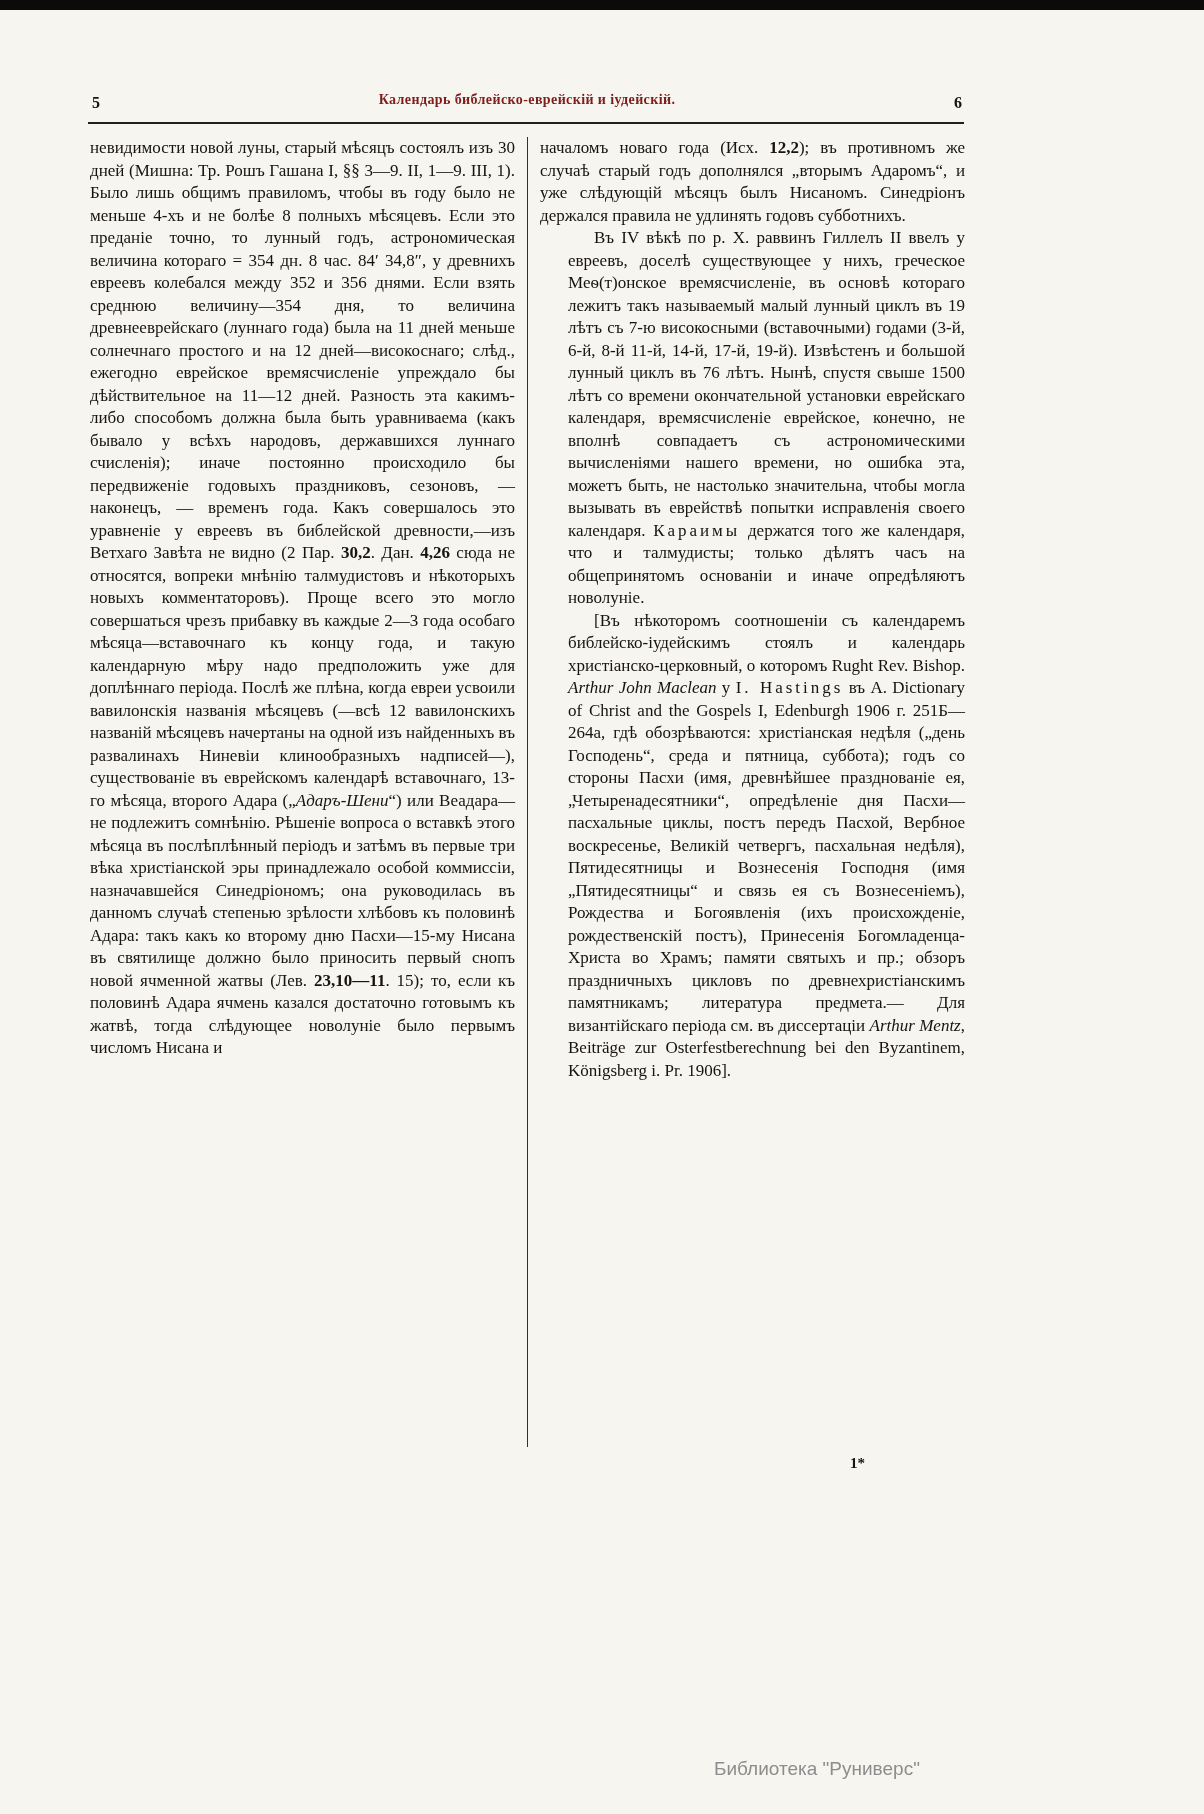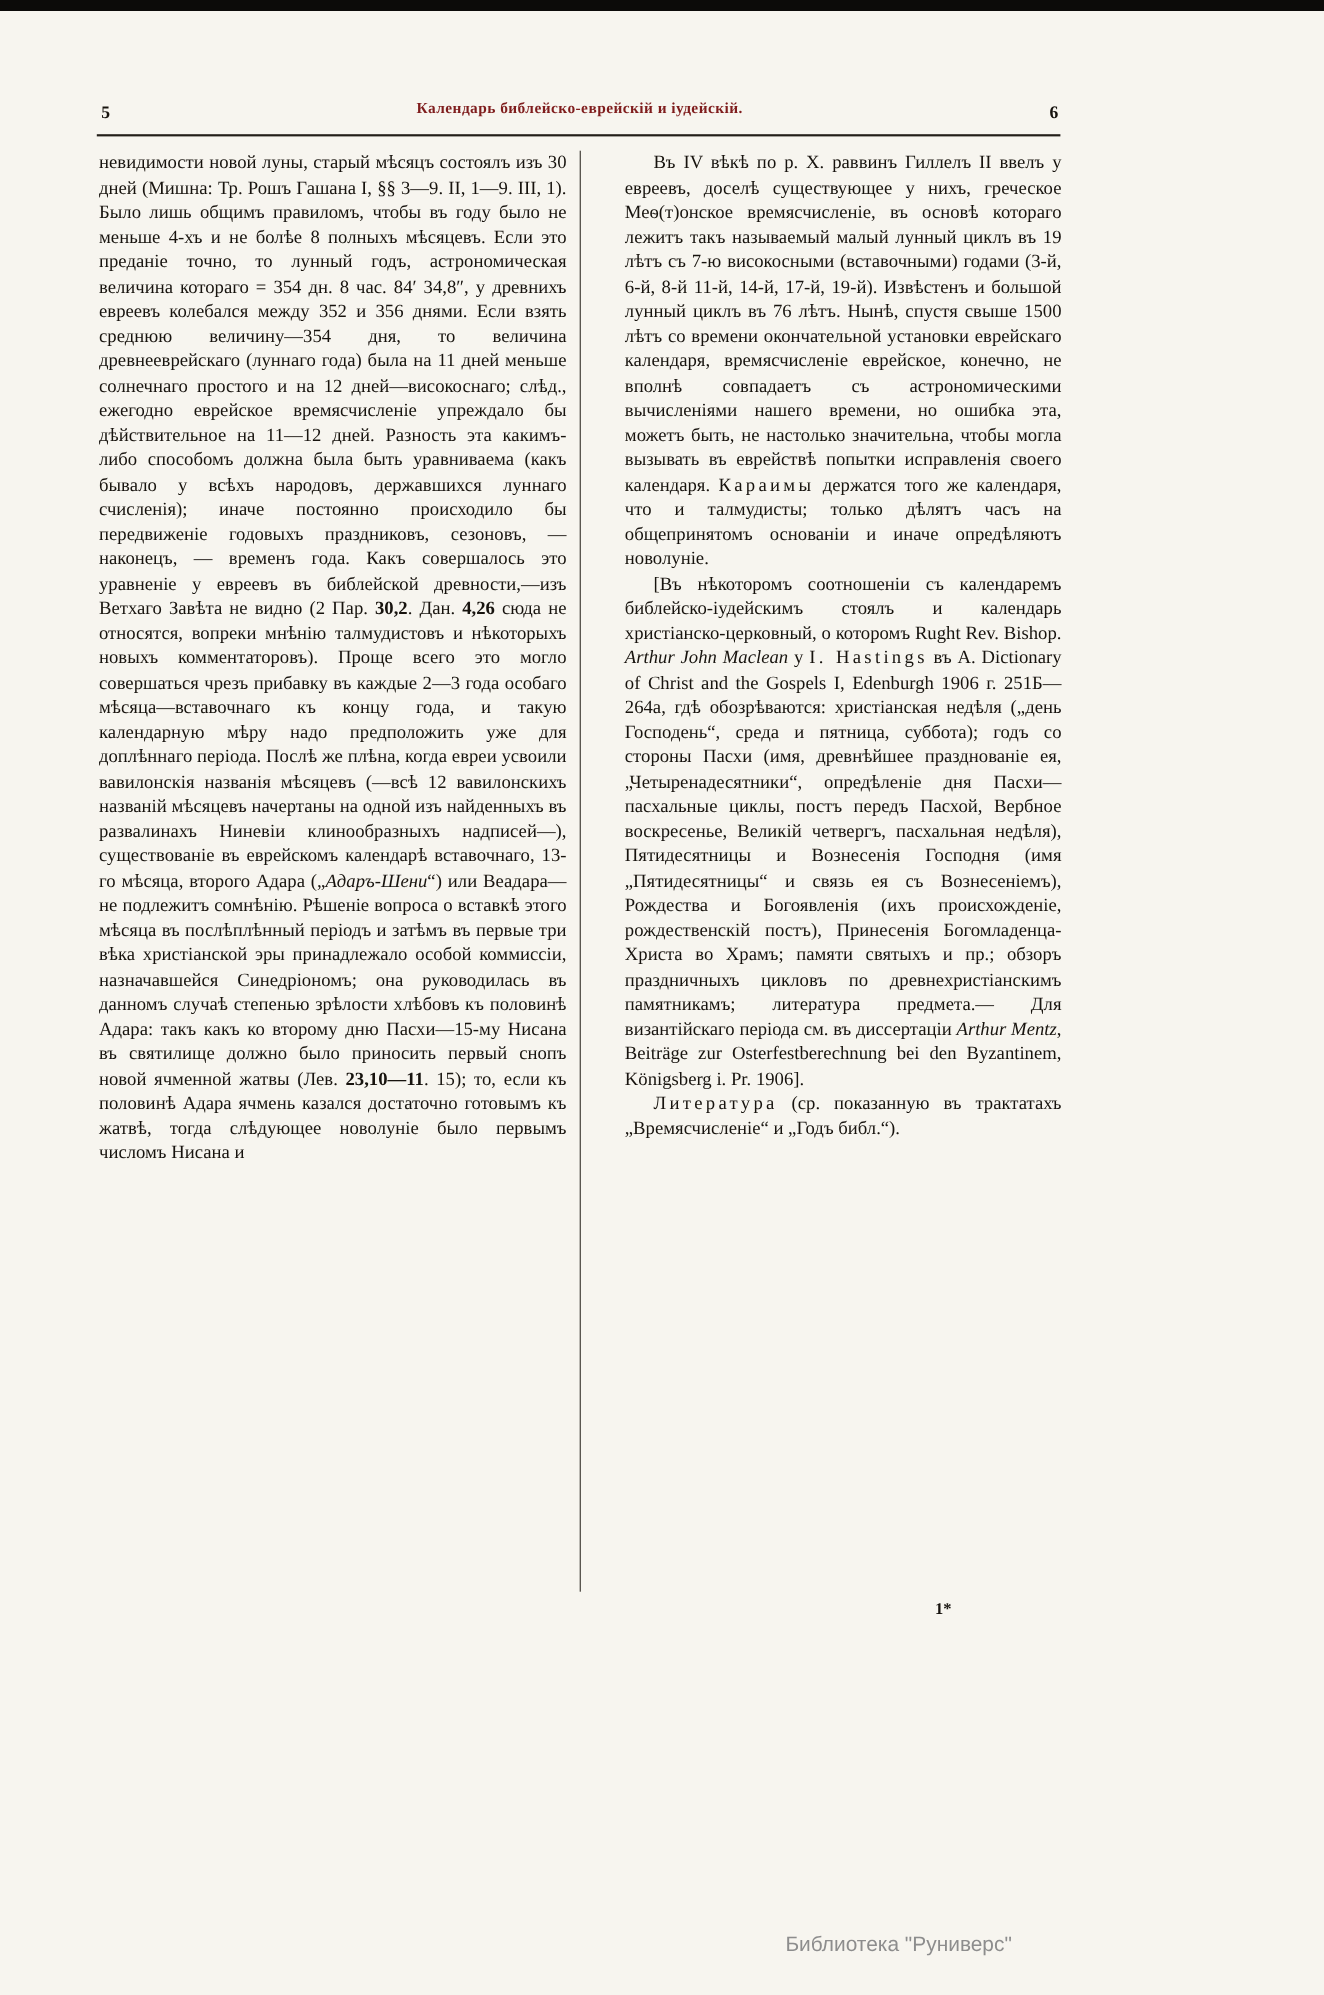--- a/index.html
+++ b/index.html
@@ -73,21 +73,21 @@
   </header>
 
   <div class="header-rule"></div>
 
   <div class="columns">
     <div class="col">
         <p class="para"><span>невидимости новой луны, старый мѣсяцъ состоялъ изъ 30 дней (Мишна: Тр. Рошъ Гашана I, §§ 3—9. II, 1—9. III, 1). Было лишь общимъ правиломъ, чтобы въ году было не меньше 4-хъ и не болѣе 8 полныхъ мѣсяцевъ. Если это преданіе точно, то лунный годъ, астрономическая величина котораго = 354 дн. 8 час. 84′ 34,8″, у древнихъ евреевъ колебался между 352 и 356 днями. Если взять среднюю величину—354 дня, то величина древнееврейскаго (луннаго года) была на 11 дней меньше солнечнаго простого и на 12 дней—високоснаго; слѣд., ежегодно еврейское времясчисленіе упреждало бы дѣйствительное на 11—12 дней. Разность эта какимъ-либо способомъ должна была быть уравниваема (какъ бывало у всѣхъ народовъ, державшихся луннаго счисленія); иначе постоянно происходило бы передвиженіе годовыхъ праздниковъ, сезоновъ, — наконецъ, — временъ года. Какъ совершалось это уравненіе у евреевъ въ библейской древности,—изъ Ветхаго Завѣта не видно (2 Пар. </span><span class="bd">30,2</span><span>. Дан. </span><span class="bd">4,26</span><span> сюда не относятся, вопреки мнѣнію талмудистовъ и нѣкоторыхъ новыхъ комментаторовъ). Проще всего это могло совершаться чрезъ прибавку въ каждые 2—3 года особаго мѣсяца—вставочнаго къ концу года, и такую календарную мѣру надо предположить уже для доплѣннаго періода. Послѣ же плѣна, когда евреи усвоили вавилонскія названія мѣсяцевъ (—всѣ 12 вавилонскихъ названій мѣсяцевъ начертаны на одной изъ найденныхъ въ развалинахъ Ниневіи клинообразныхъ надписей—), существованіе въ еврейскомъ календарѣ вставочнаго, 13-го мѣсяца, второго Адара („</span><span class="it">Адаръ-Шени</span><span>“) или Веадара—не подлежитъ сомнѣнію. Рѣшеніе вопроса о вставкѣ этого мѣсяца въ послѣплѣнный періодъ и затѣмъ въ первые три вѣка христіанской эры принадлежало особой коммиссіи, назначавшейся Синедріономъ; она руководилась въ данномъ случаѣ степенью зрѣлости хлѣбовъ къ половинѣ Адара: такъ какъ ко второму дню Пасхи—15-му Нисана въ святилище должно было приносить первый снопъ новой ячменной жатвы (Лев. </span><span class="bd">23,10—11</span><span>. 15); то, если къ половинѣ Адара ячмень казался достаточно готовымъ къ жатвѣ, тогда слѣдующее новолуніе было первымъ числомъ Нисана и</span></p>
       </div>
     <div class="divider"></div>
     <div class="col">
+        <p class="para"><span>началомъ новаго года (Исх. </span><span class="bd">12,2</span><span>); въ противномъ же случаѣ старый годъ дополнялся „вторымъ Адаромъ“, и уже слѣдующій мѣсяцъ былъ Нисаномъ. Синедріонъ держался правила не удлинять годовъ субботнихъ.</span></p>
         <p class="para indent"><span>Въ IV вѣкѣ по р. Х. раввинъ Гиллелъ II ввелъ у евреевъ, доселѣ существующее у нихъ, греческое Меѳ(т)онское времясчисленіе, въ основѣ котораго лежитъ такъ называемый малый лунный циклъ въ 19 лѣтъ съ 7-ю високосными (вставочными) годами (3-й, 6-й, 8-й 11-й, 14-й, 17-й, 19-й). Извѣстенъ и большой лунный циклъ въ 76 лѣтъ. Нынѣ, спустя свыше 1500 лѣтъ со времени окончательной установки еврейскаго календаря, времясчисленіе еврейское, конечно, не вполнѣ совпадаетъ съ астрономическими вычисленіями нашего времени, но ошибка эта, можетъ быть, не настолько значительна, чтобы могла вызывать въ еврействѣ попытки исправленія своего календаря. </span><span class="spaced">Караимы</span><span> держатся того же календаря, что и талмудисты; только дѣлятъ часъ на общепринятомъ основаніи и иначе опредѣляютъ новолуніе.</span></p>
         <p class="para indent"><span>[Въ нѣкоторомъ соотношеніи съ календаремъ библейско-іудейскимъ стоялъ и календарь христіанско-церковный, о которомъ Rught Rev. Bishop. </span><span class="it">Arthur John Maclean</span><span> у </span><span class="spaced">I. Hastings</span><span> въ A. Dictionary of Christ and the Gospels I, Edenburgh 1906 г. 251Б—264а, гдѣ обозрѣваются: христіанская недѣля („день Господень“, среда и пятница, суббота); годъ со стороны Пасхи (имя, древнѣйшее празднованіе ея, „Четыренадесятники“, опредѣленіе дня Пасхи—пасхальные циклы, постъ передъ Пасхой, Вербное воскресенье, Великій четвергъ, пасхальная недѣля), Пятидесятницы и Вознесенія Господня (имя „Пятидесятницы“ и связь ея съ Вознесеніемъ), Рождества и Богоявленія (ихъ происхожденіе, рождественскій постъ), Принесенія Богомладенца-Христа во Храмъ; памяти святыхъ и пр.; обзоръ праздничныхъ цикловъ по древнехристіанскимъ памятникамъ; литература предмета.— Для византійскаго періода см. въ диссертаціи </span><span class="it">Arthur Mentz</span><span>, Beiträge zur Osterfestberechnung bei den Byzantinem, Königsberg i. Pr. 1906].</span></p>
-        <p class="para indent"><span class="spaced">Литература</span><span> (ср. показанную въ трактатахъ „Времясчисленіе“ и „Годъ библ.“).</span></p>
       </div>
   </div>
 
   <div class="signature-mark">1*</div>
   <div class="watermark">Библиотека "Руниверс"</div>
 </div>
 
 </body></html>

